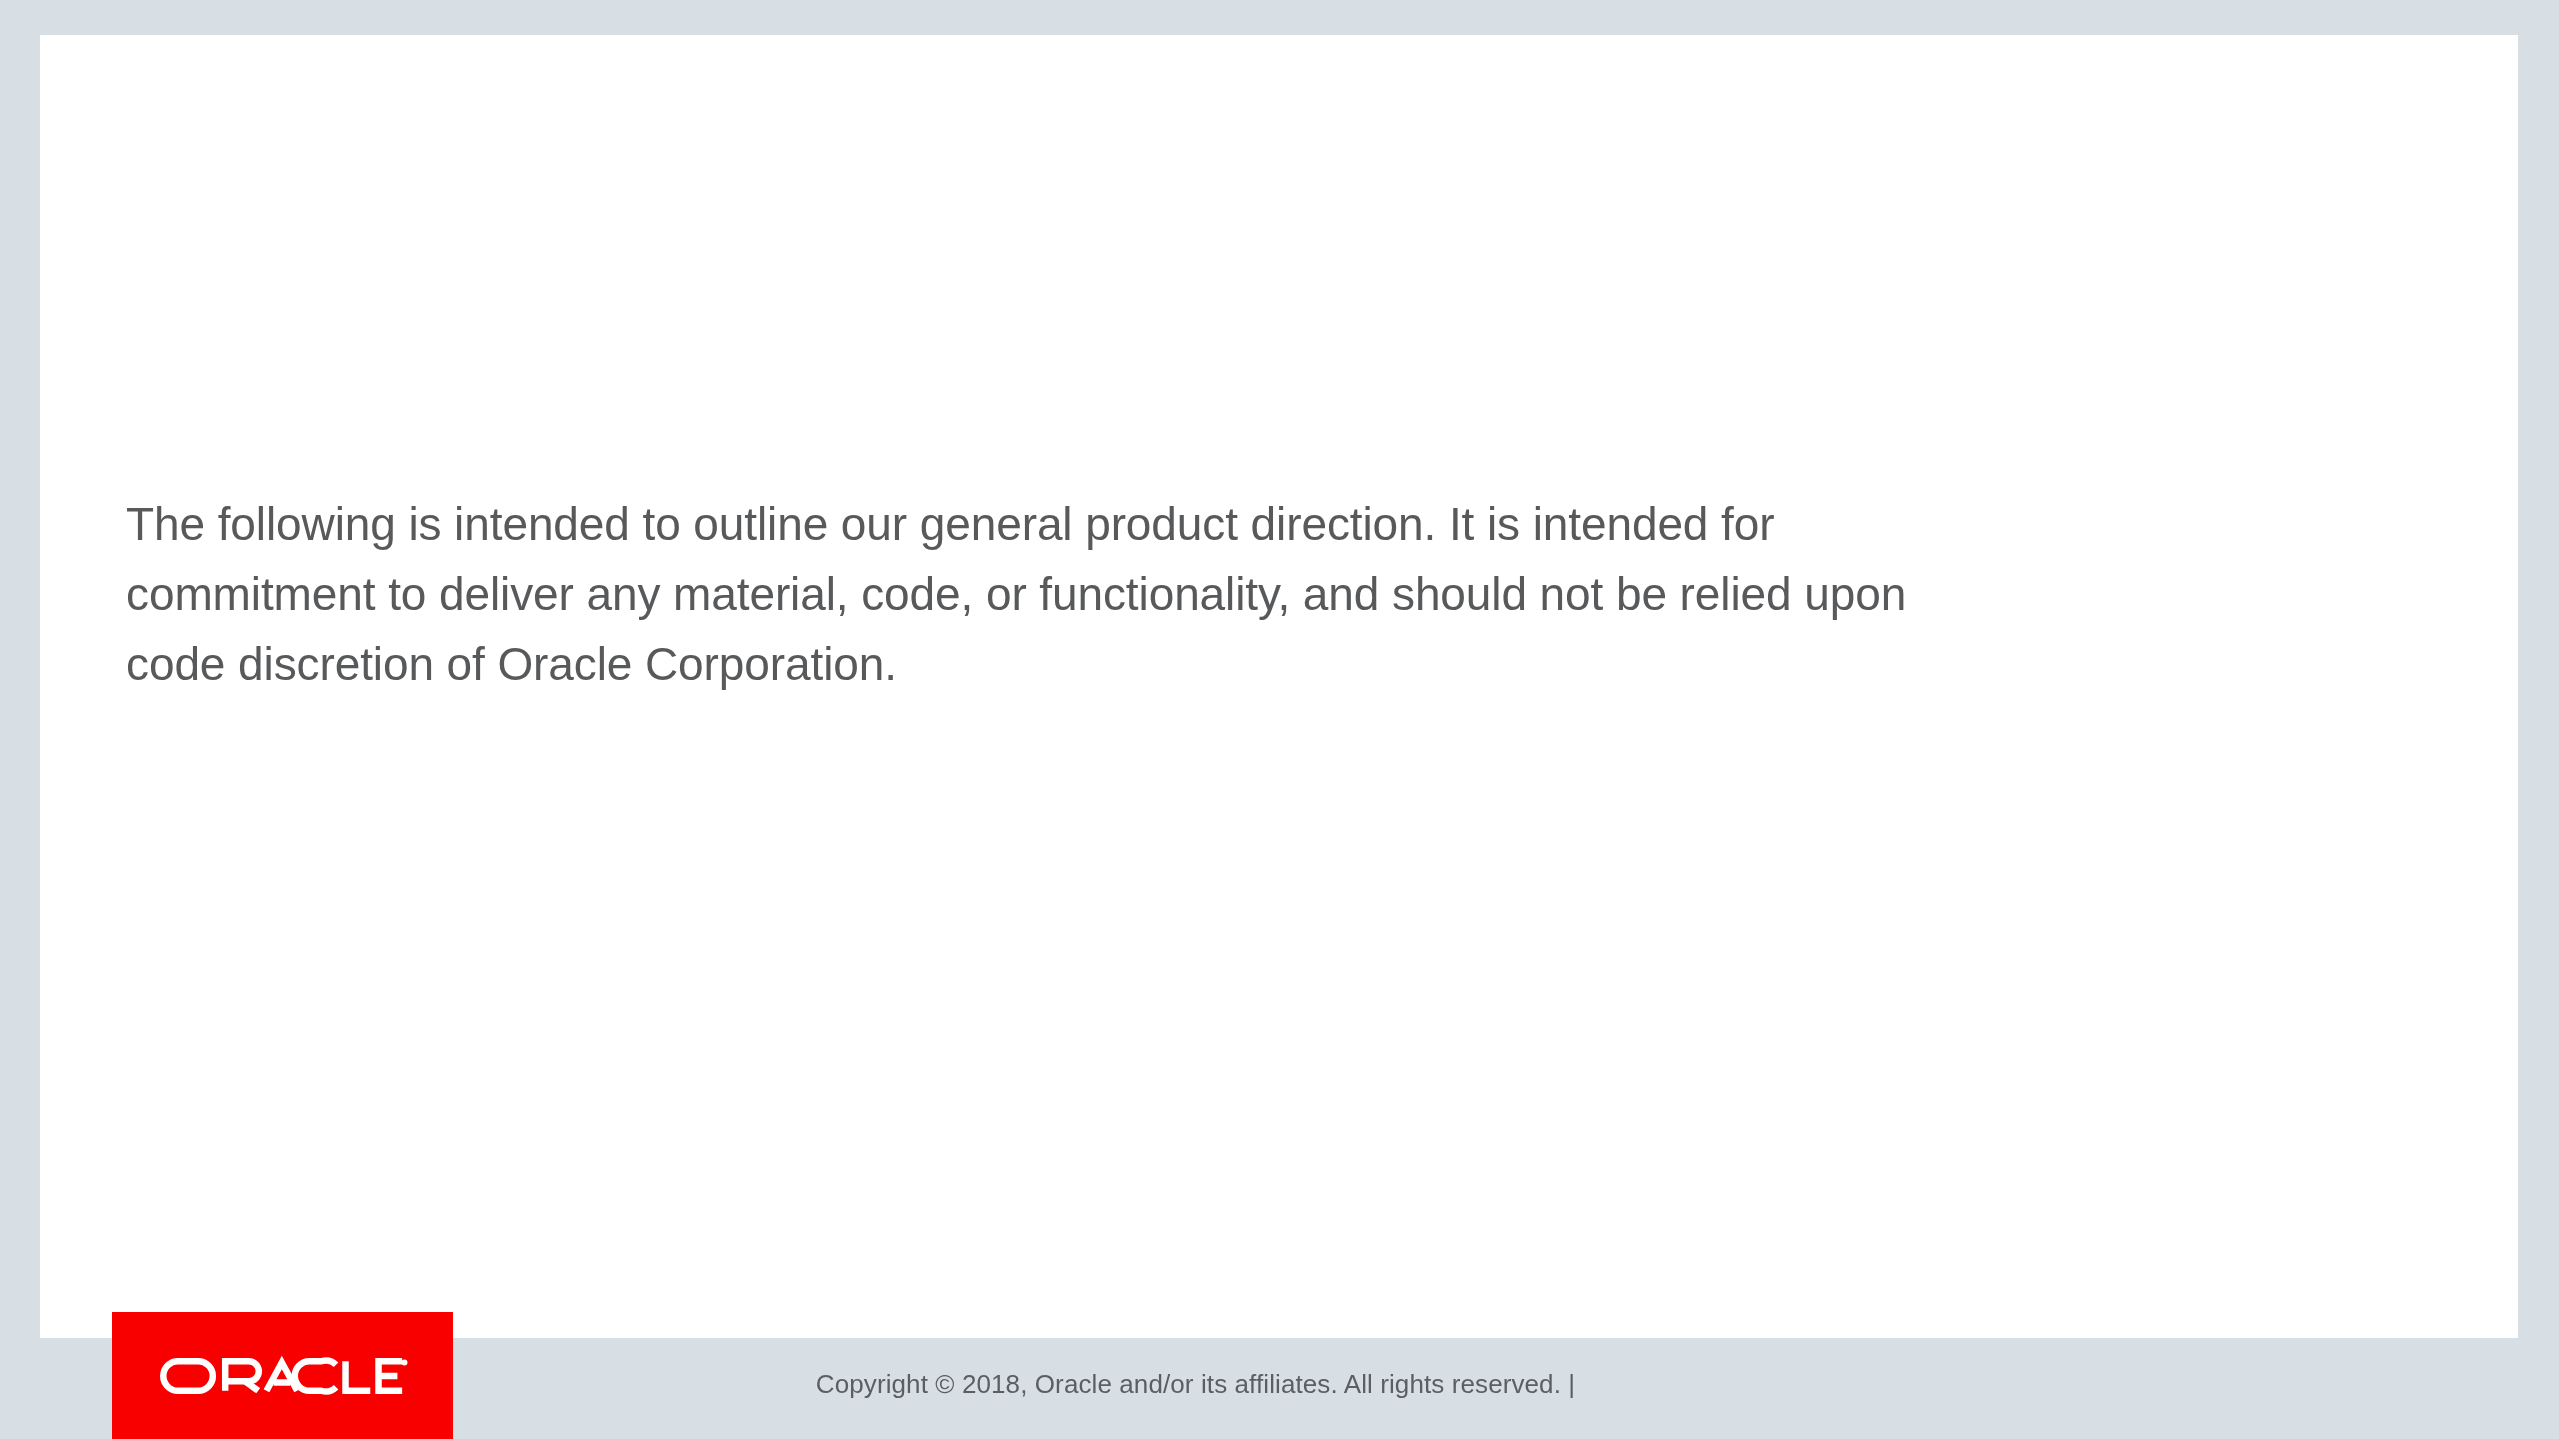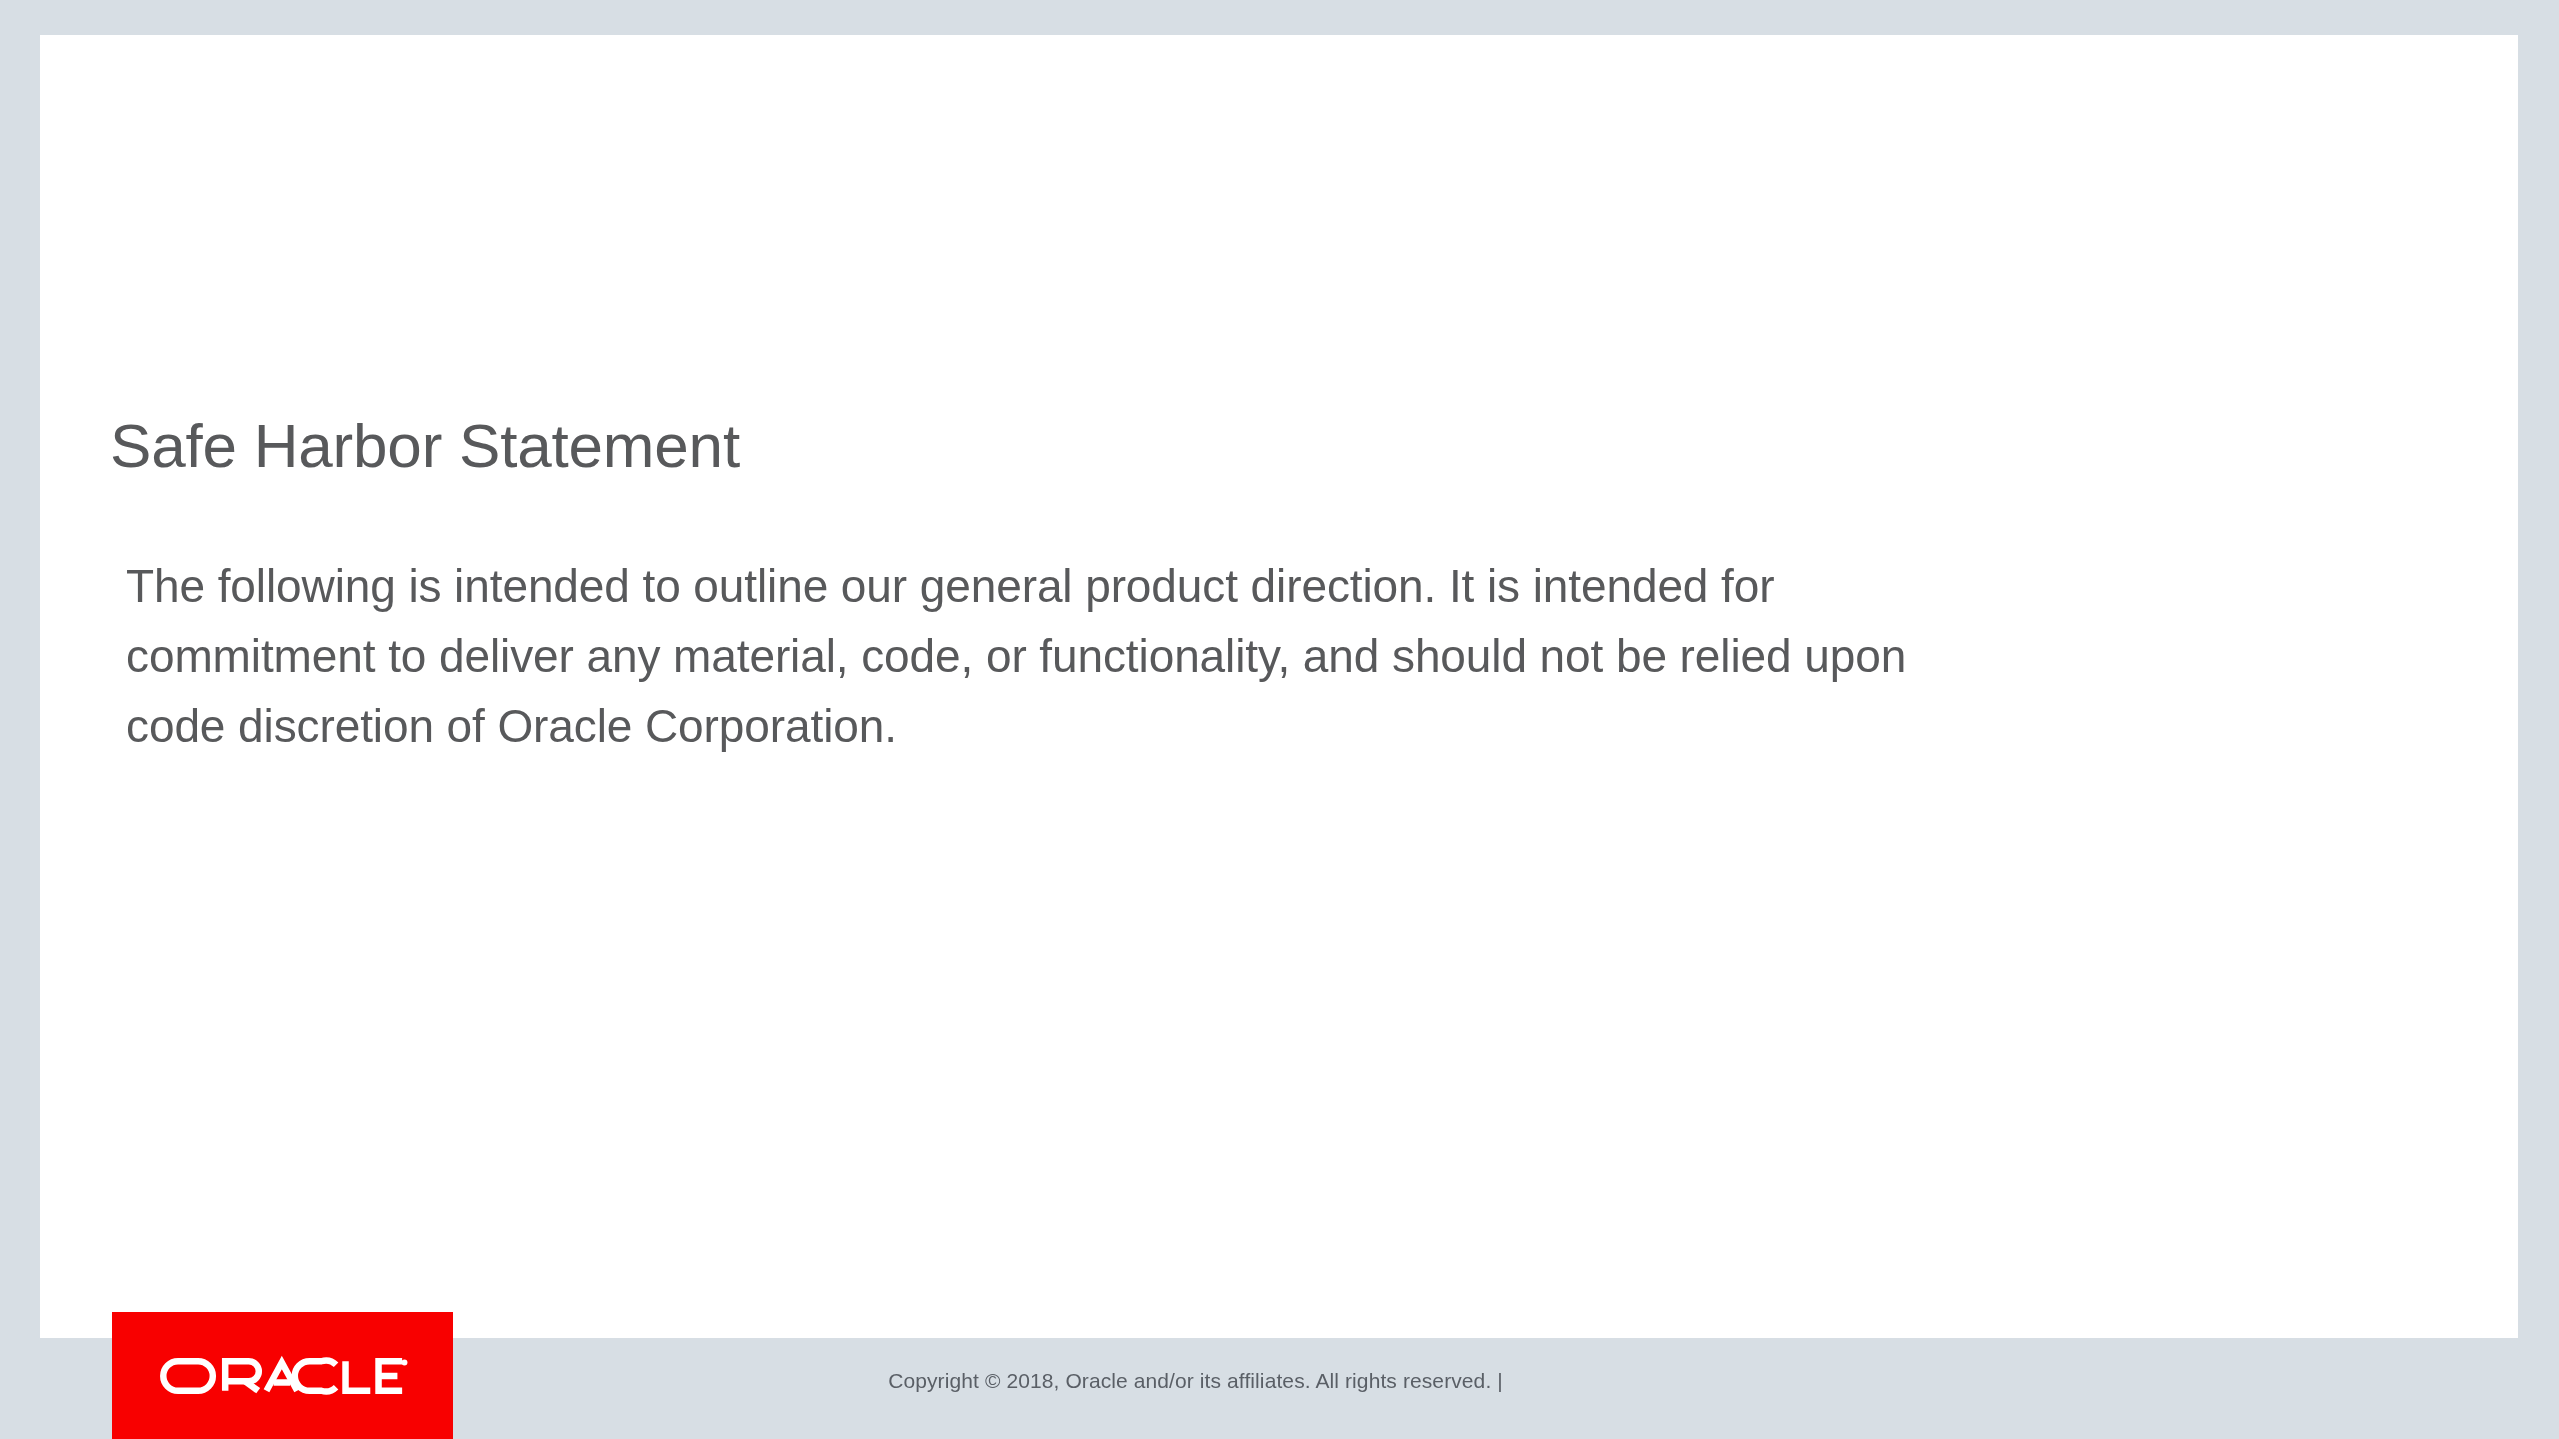--- a/index.html
+++ b/index.html
@@ -77,21 +77,21 @@
     height: 101px;
     background: #d7dee4;
   }
 
   #footer-copyright {
     position: absolute;
     left: 0;
     top: 1369px;
     width: 2559px;
     text-align: center;
-    font-size: 21px;
+    font-size: 26px;
     color: #5a5f66;
     letter-spacing: 0.1px;
     pointer-events: none;
   }
   #footer-copyright .copyright-inner {
     position: relative;
     left: -84px;
   }
 
   
@@ -114,21 +114,20 @@
 </style>
 </head>
 <body>
 
 <div id="slide-root">
 
   <div id="slide-canvas">
 
     <div id="content-block">
 
-      <h1 id="slide-title">Safe Harbor Statement</h1>
 
       <p id="slide-paragraph">
         <span class="line">The following is intended to outline our general product direction. It is intended for</span>
         <span class="line">commitment to deliver any material, code, or functionality, and should not be relied upon</span>
         <span class="line">code discretion of Oracle Corporation.</span>
       </p>
 
     </div>
   </div>
 

